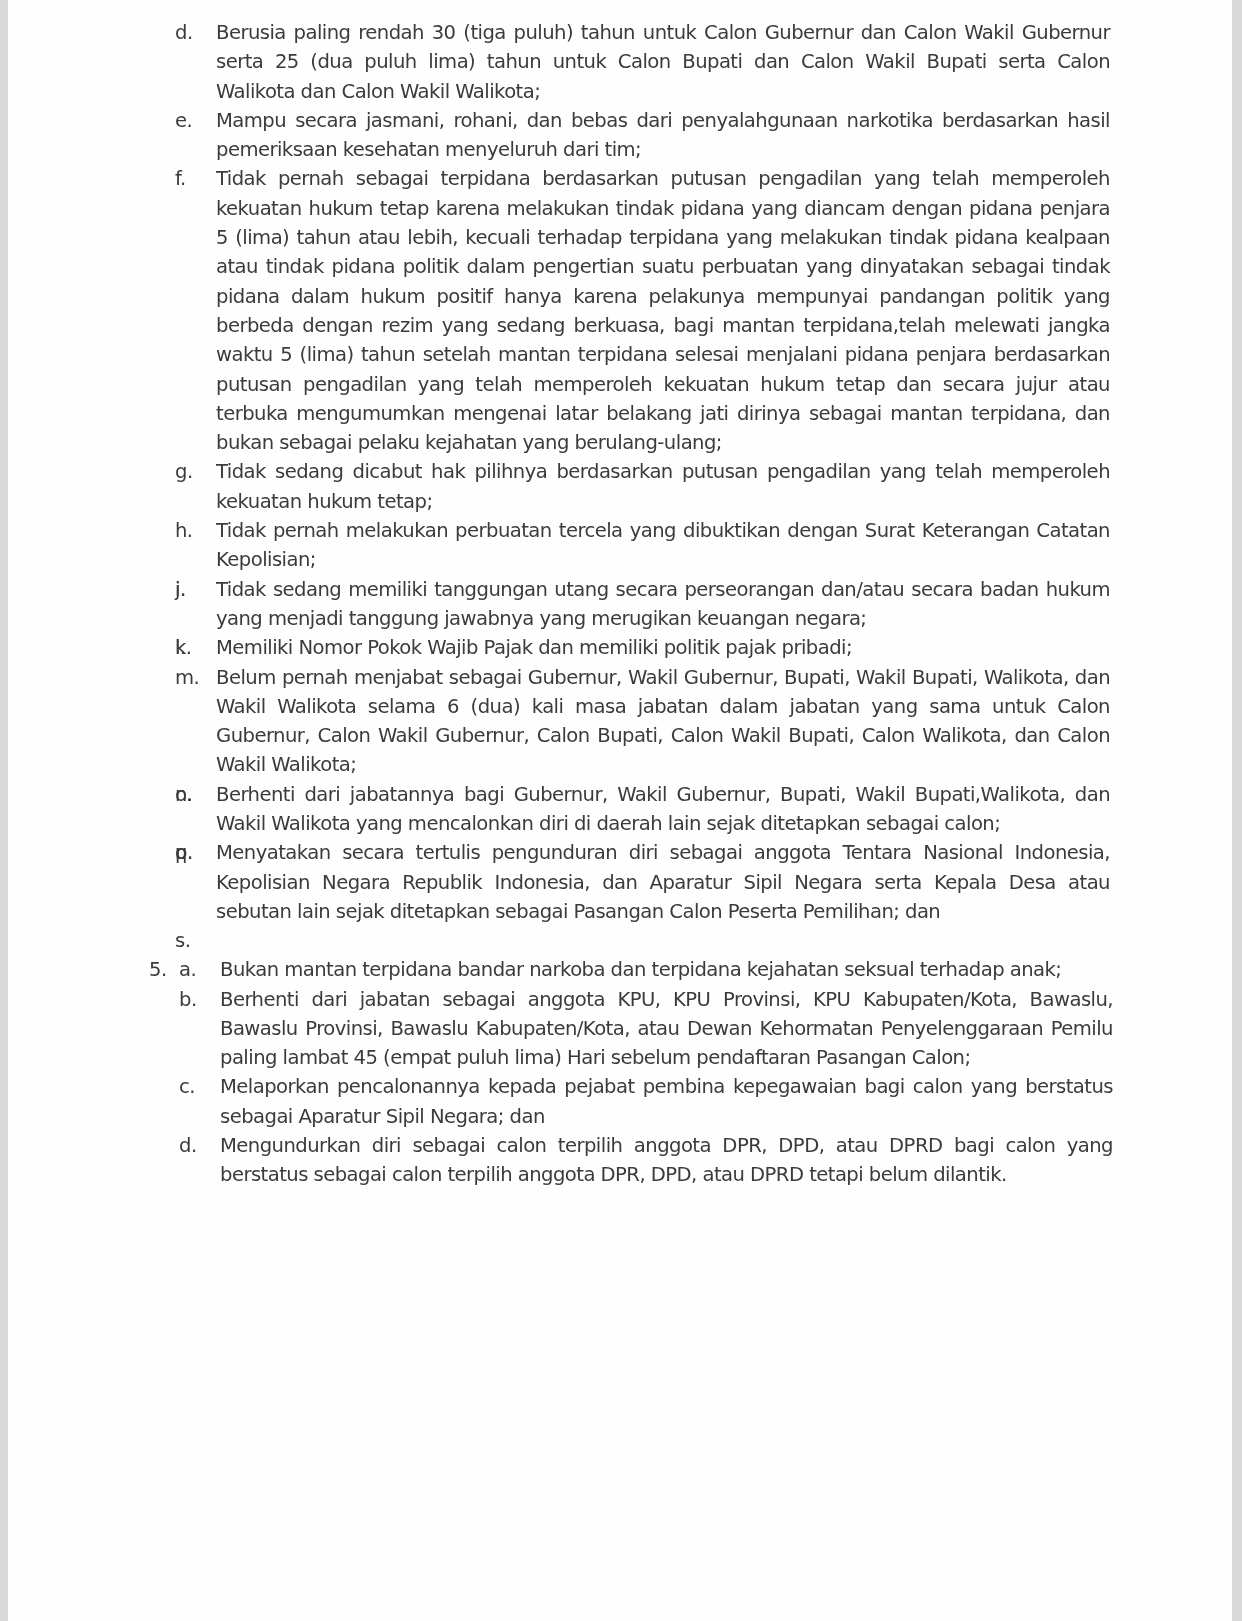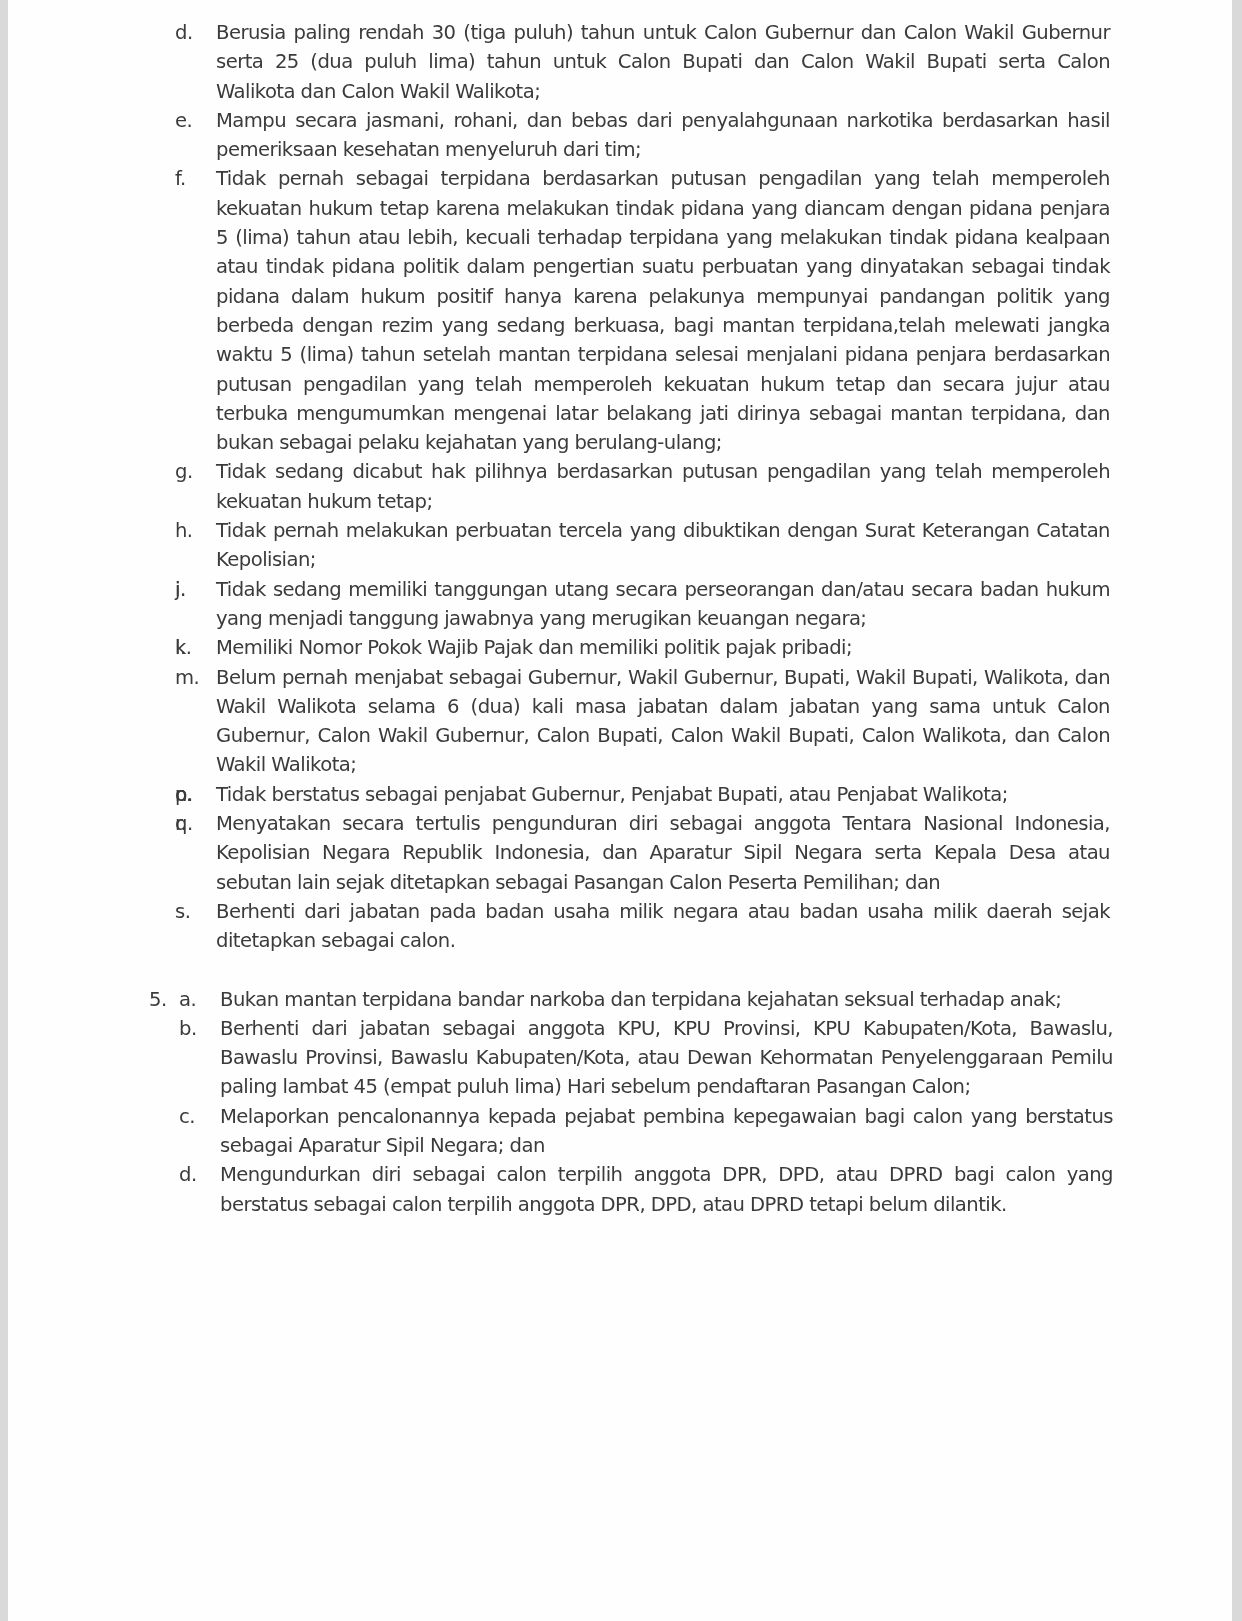--- a/index.html
+++ b/index.html
@@ -108,35 +108,34 @@
     </div>
     <div class="item lvl2">
       <span class="marker">m.</span>
       <span>Belum pernah menjabat sebagai Gubernur, Wakil Gubernur, Bupati, Wakil Bupati, Walikota, dan Wakil Walikota selama 6 (dua) kali masa jabatan dalam jabatan yang sama untuk Calon Gubernur, Calon Wakil Gubernur, Calon Bupati, Calon Wakil Bupati, Calon Walikota, dan Calon Wakil Walikota;</span>
     </div>
     <div class="item lvl2">
       <span class="marker">n.</span>
     </div>
     <div class="item lvl2">
       <span class="marker">o.</span>
+      <span>Berhenti dari jabatannya bagi Gubernur, Wakil Gubernur, Bupati, Wakil Bupati,Walikota, dan Wakil Walikota yang mencalonkan diri di daerah lain sejak ditetapkan sebagai calon;</span>
     </div>
     <div class="item lvl2">
       <span class="marker">p.</span>
-      <span>Tidak berstatus sebagai penjabat Gubernur, Penjabat Bupati, atau Penjabat Walikota;</span>
     </div>
     <div class="item lvl2">
       <span class="marker">q.</span>
     </div>
     <div class="item lvl2">
       <span class="marker">r.</span>
       <span>Menyatakan secara tertulis pengunduran diri sebagai anggota Tentara Nasional Indonesia, Kepolisian Negara Republik Indonesia, dan Aparatur Sipil Negara serta Kepala Desa atau sebutan lain sejak ditetapkan sebagai Pasangan Calon Peserta Pemilihan; dan</span>
     </div>
     <div class="item lvl2">
       <span class="marker">s.</span>
-      <span>Berhenti dari jabatan pada badan usaha milik negara atau badan usaha milik daerah sejak ditetapkan sebagai calon.</span>
     </div>
 
     <div class="gap"></div>
 
     <div class="item lvl1">
       <span class="marker">5.</span>
     </div>
 
     <div class="item sub">
       <span class="marker">a.</span>

